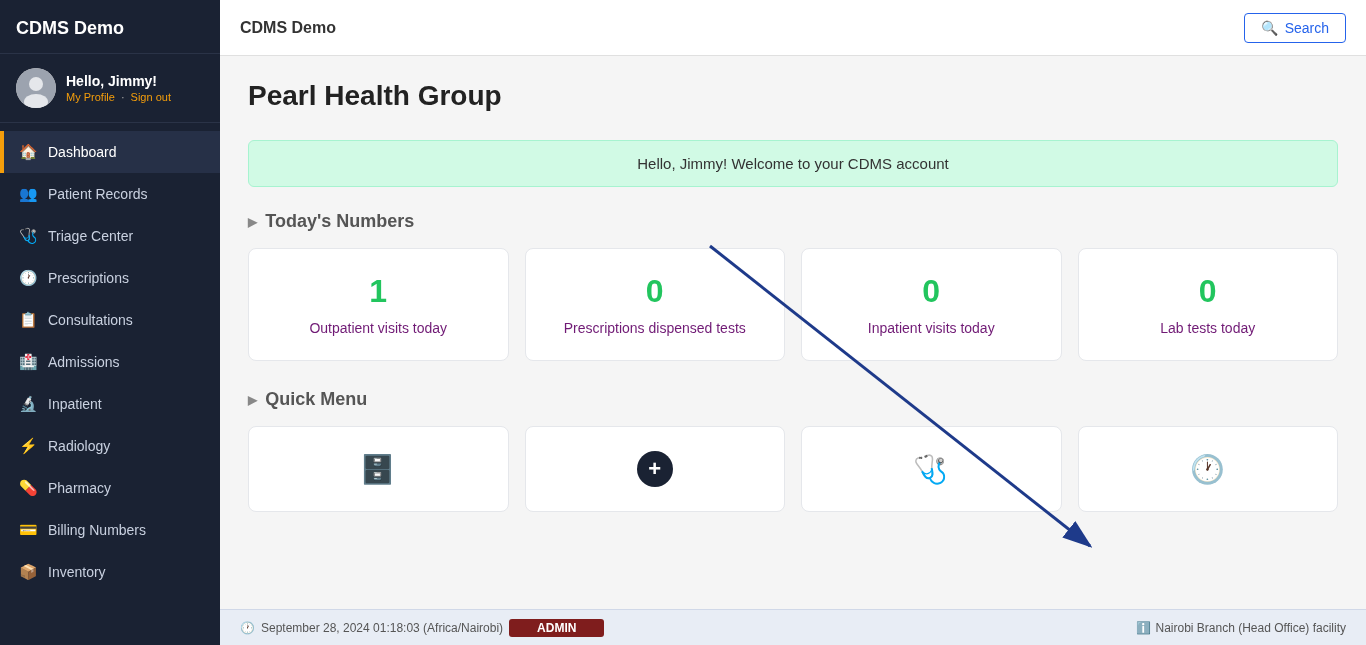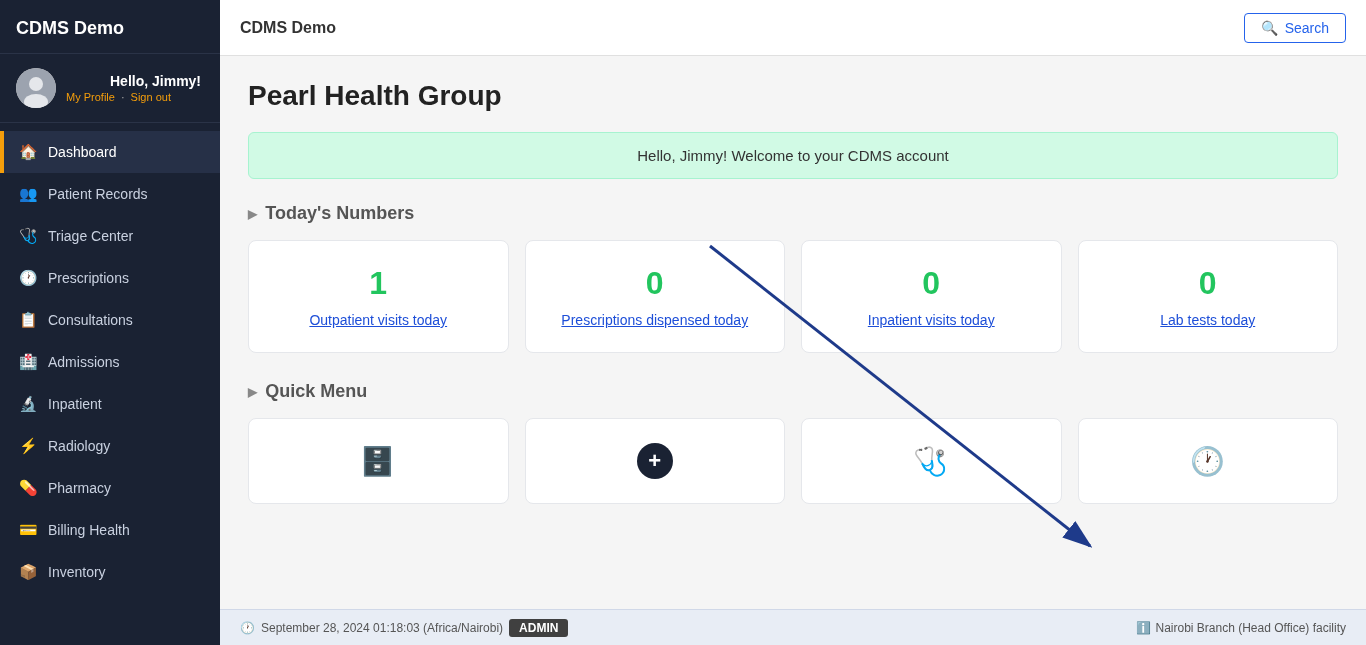--- a/index.html
+++ b/index.html
@@ -32,21 +32,21 @@
     }
     #avatar {
       width: 40px; height: 40px;
       border-radius: 50%;
       background: #ccc;
       display: flex; align-items: center; justify-content: center;
       overflow: hidden;
     }
     #avatar svg { width: 40px; height: 40px; }
     #user-info { display: flex; flex-direction: column; }
-    #user-name { font-size: 14px; font-weight: 600; color: #fff; margin-left: 44px; }
+    #user-name { font-size: 14px; font-weight: 600; color: #fff; }
     #user-links { display: flex; gap: 6px; font-size: 11px; margin-top: 2px; }
     .user-link { color: #f59e0b; cursor: pointer; text-decoration: none; }
 
     #nav-menu { flex: 1; padding: 8px 0; }
     .nav-item {
       display: flex; align-items: center; gap: 10px;
       padding: 12px 16px;
       font-size: 14px;
       color: #c9d1e0;
       cursor: pointer;
@@ -94,21 +94,21 @@
     #content {
       flex: 1;
       overflow-y: auto;
       padding: 24px 28px;
       position: relative;
     }
     #page-title {
       font-size: 28px;
       font-weight: 700;
       color: #222;
-      margin-bottom: 20px;
+      margin-bottom: 28px;
     }
     #welcome-banner {
       background: #d1fae5;
       border: 1px solid #a7f3d0;
       border-radius: 6px;
       padding: 14px 20px;
       text-align: center;
       font-size: 15px;
       color: #333;
       margin-bottom: 24px;
@@ -139,21 +139,21 @@
       border: 1px solid #e5e7eb;
       border-radius: 8px;
       padding: 24px 16px;
       text-align: center;
       display: flex;
       flex-direction: column;
       align-items: center;
       gap: 10px;
     }
     .stat-number { font-size: 32px; font-weight: 700; color: #22c55e; }
-    .stat-label { font-size: 14px; color: #1d4ed8; text-decoration: underline; }
+    .stat-label { font-size: 14px; color: #701a75; }
 
     
     #quick-cards {
       display: grid;
       grid-template-columns: repeat(4, 1fr);
       gap: 16px;
     }
     .quick-card {
       background: #fff;
       border: 1px solid #e5e7eb;
@@ -185,23 +185,23 @@
       height: 36px;
       display: flex;
       align-items: center;
       justify-content: space-between;
       font-size: 12px;
       color: #555;
       flex-shrink: 0;
     }
     #statusbar-left { display: flex; align-items: center; gap: 6px; }
     #admin-badge {
-      background: #404040;
+      background: #7f1d1d;
       color: #fff;
-      padding: 2px 10px;
+      padding: 2px 28px;
       border-radius: 3px;
       font-size: 12px;
       font-weight: 700;
     }
     #statusbar-right { display: flex; align-items: center; gap: 4px; }
   </style>
 </head>
 <body>
 
 <div id="sidebar">
@@ -256,21 +256,21 @@
       <div class="nav-item">
     <span class="nav-icon">⚡</span>
     <span>Radiology</span>
   </div>
       <div class="nav-item">
     <span class="nav-icon">💊</span>
     <span>Pharmacy</span>
   </div>
       <div class="nav-item">
     <span class="nav-icon">💳</span>
-    <span>Billing Health</span>
+    <span>Billing Numbers</span>
   </div>
       <div class="nav-item">
     <span class="nav-icon">📦</span>
     <span>Inventory</span>
   </div>
     </nav>
 </div>
 
 <div id="main-wrapper">
 
@@ -291,21 +291,21 @@
       <span>Today's Numbers</span>
     </div>
     <div id="stats-cards">
 
     <div class="stat-card">
     <div class="stat-number">1</div>
     <div class="stat-label">Outpatient visits today</div>
   </div>
         <div class="stat-card">
     <div class="stat-number">0</div>
-    <div class="stat-label">Prescriptions dispensed today</div>
+    <div class="stat-label">Prescriptions dispensed tests</div>
   </div>
         <div class="stat-card">
     <div class="stat-number">0</div>
     <div class="stat-label">Inpatient visits today</div>
   </div>
         <div class="stat-card">
     <div class="stat-number">0</div>
     <div class="stat-label">Lab tests today</div>
   </div>
       </div>

